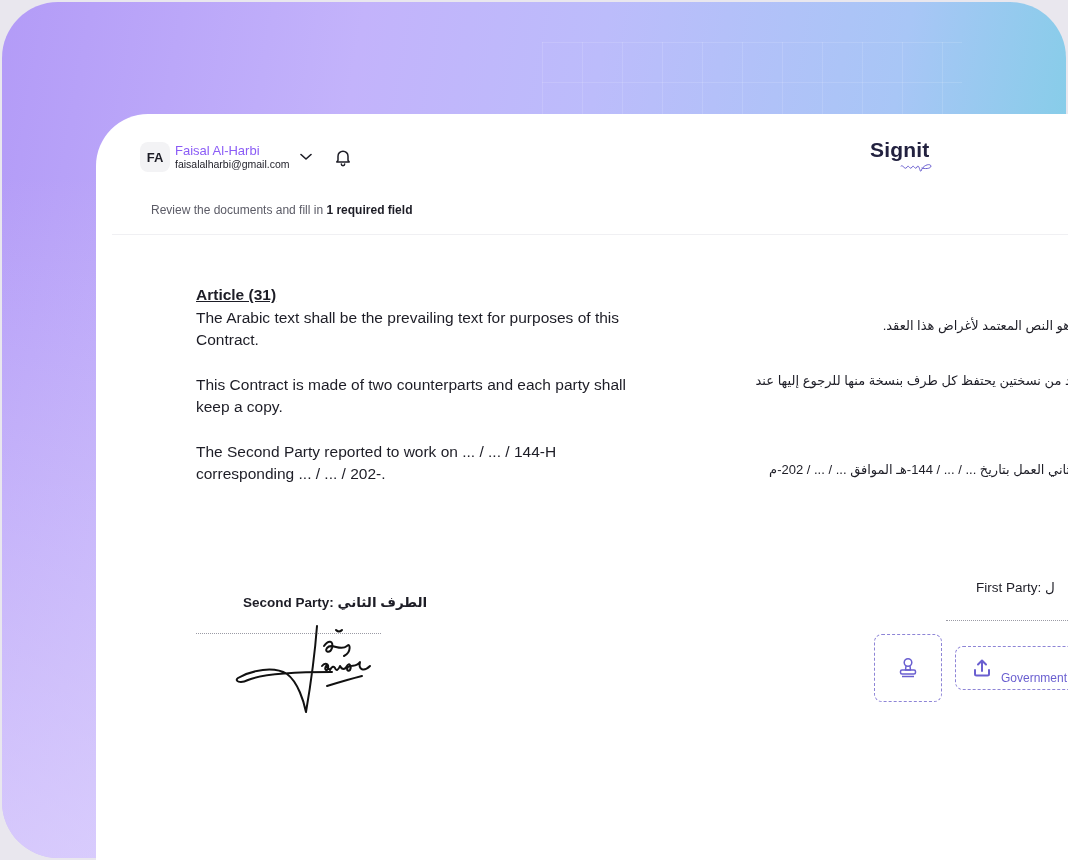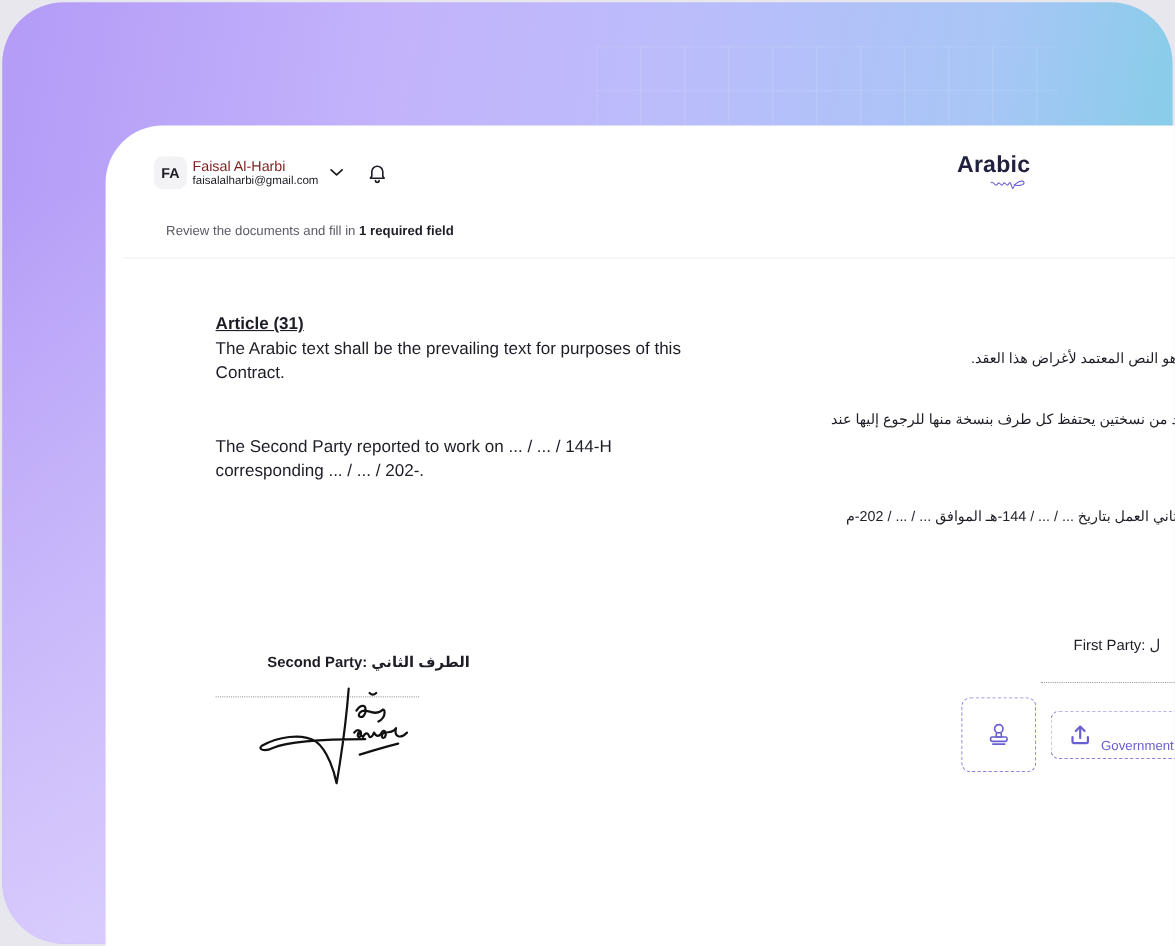--- a/index.html
+++ b/index.html
@@ -31,21 +31,21 @@
 
     
     .header { position: absolute; left: 0; top: 0; width: 100%; height: 120px; }
     .user-block { position: absolute; left: 44px; top: 28px; display: flex; align-items: center; }
     .avatar {
       width: 30px; height: 30px; border-radius: 8px; background: #f3f3f5;
       display: flex; align-items: center; justify-content: center;
       font-size: 13px; font-weight: 700; color: #1d1d26; text-align: center;
     }
     .user-text { margin-left: 5px; line-height: 1; }
-    .user-name { font-size: 13px; color: #7f1d1d; font-weight: 500; display: block; }
+    .user-name { font-size: 13px; color: #8b5cf6; font-weight: 500; display: block; }
     .user-email { font-size: 10.5px; color: #1d1d26; display: block; margin-top: 2px; }
     .chevron { margin-left: 8px; width: 16px; height: 16px; display: flex; align-items: center; justify-content: center; cursor: pointer; }
     .bell { margin-left: 18px; width: 22px; height: 22px; display: flex; align-items: center; justify-content: center; cursor: pointer; }
 
     .logo { position: absolute; left: 774px; top: 24px; width: 70px; height: 36px; }
     .logo-text { font-size: 21px; font-weight: 700; color: #22213f; letter-spacing: 0.2px; display: block; }
     .logo-scribble { position: absolute; left: 30px; top: 24px; }
 
     .instructions {
       position: absolute; left: 55px; top: 89px; font-size: 12px; color: #5b5b66;
@@ -107,34 +107,35 @@
       </span>
       <span class="bell">
         <svg width="20" height="20" viewBox="0 0 24 24">
             <path d="M6 16 V11 a6 6 0 0 1 12 0 V16 L19.5 18 H4.5 Z" fill="none" stroke="#1d1d26" stroke-width="1.8" stroke-linejoin="round"></path>
             <path d="M10 20.5 a2 2 0 0 0 4 0" fill="none" stroke="#1d1d26" stroke-width="1.8" stroke-linecap="round"></path>
           </svg>
       </span>
     </div>
 
     <div class="logo">
-      <span class="logo-text">Arabic</span>
+      <span class="logo-text">Signit</span>
       <svg class="logo-scribble" width="34" height="12" viewBox="0 0 34 12">
         <path d="M1 4 C3 2 5 9 7 5 C9 2 10 9 12 5 C14 2 15 9 17 5 C19 1 20 11 21 9 C23 3 30 1 31 4 C31 7 24 7 22 6" fill="none" stroke="#6a5fd0" stroke-width="1" stroke-linecap="round"></path>
       </svg>
     </div>
 
     <div class="instructions"><span>Review the documents and fill in </span><b>1 required field</b></div>
   </div>
   <div class="header-divider"></div>
 
   <div class="doc-en">
     <span class="article-title">Article (31)</span>
     <span class="para">The Arabic text shall be the prevailing text for purposes of this Contract.</span>
     <span class="gap"></span>
+    <span class="para">This Contract is made of two counterparts and each party shall keep a copy.</span>
     <span class="gap"></span>
     <span class="para">The Second Party reported to work on ... / ... / 144-H corresponding ... / ... / 202-.</span>
   </div>
 
   <div class="doc-ar" style="height:180px;">
     <span class="ar-line" style="right:0; top:4px;">، هو النص المعتمد لأغراض هذا العقد.</span>
     <span class="ar-line" style="right:0; top:59px;">قد من نسختين يحتفظ كل طرف بنسخة منها للرجوع إليها عند</span>
     <span class="ar-line" style="right:0; top:148px;">الثاني العمل بتاريخ ... / ... / 144-هـ الموافق ... / ... / 202-م</span>
   </div>
 

